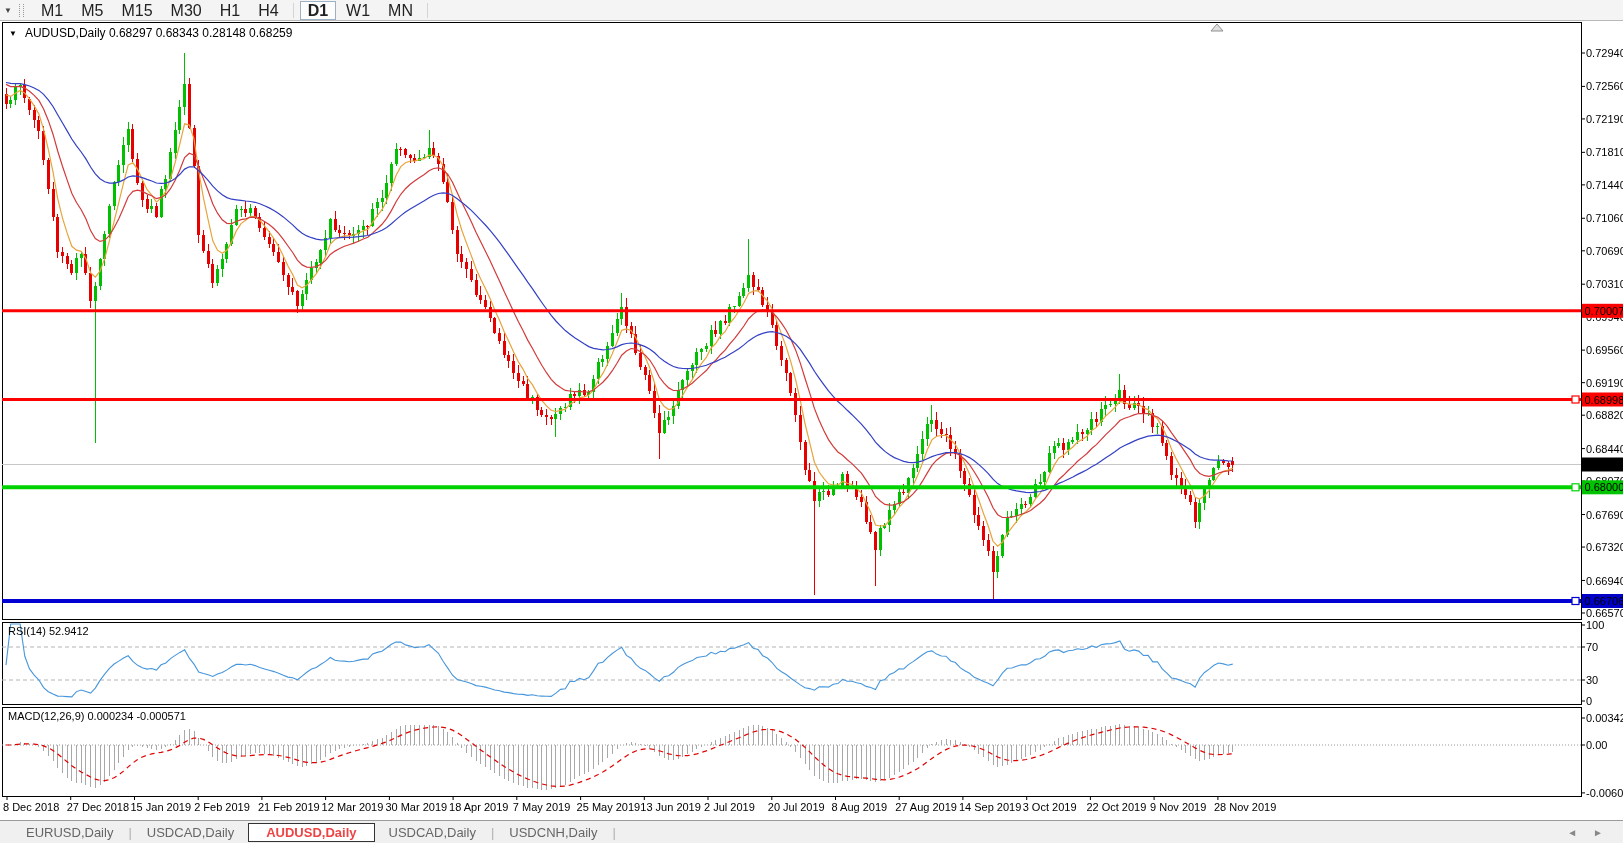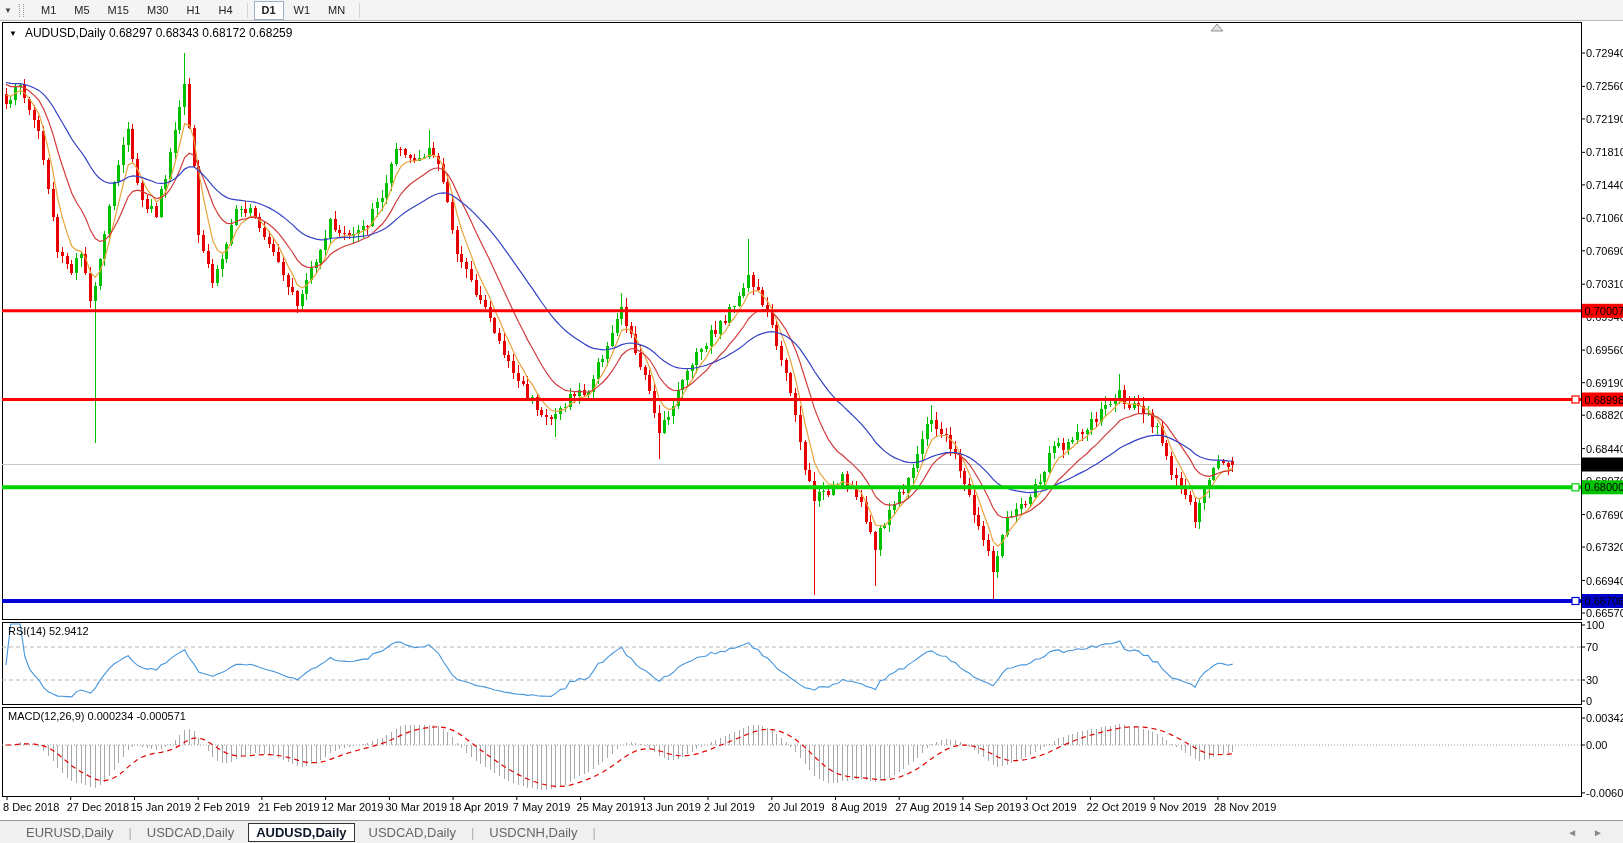--- a/index.html
+++ b/index.html
@@ -6,37 +6,37 @@
   .screen{position:relative;width:1623px;height:843px;background:#fff;overflow:hidden;
           font-family:"Liberation Sans",sans-serif;}
   
   .toolbar{position:absolute;top:0;left:0;width:100%;height:21px;background:#f4f4f4;
            border-bottom:1px solid #b9b9b9;display:flex;align-items:center;z-index:6;
            font-size:11px;color:#222;box-sizing:border-box;}
   .tb-drop{width:16px;text-align:center;font-size:8px;color:#444;border:none;background:transparent;
            font-family:inherit;padding:0;}
   .grip{width:3px;height:13px;border-left:1px dotted #999;border-right:1px dotted #999;margin:0 8px 0 3px;}
   .tf-wrap{display:flex;align-items:center;height:100%;}
-  .tf-btn{padding:2px 7px;margin:0 1px;border:1px solid transparent;font-size:11px;color:#222;
+  .tf-btn{padding:2px 7px;margin:0 1px;border:1px solid transparent;font-size:16px;color:#222;
           background:transparent;font-family:inherit;line-height:13px;}
   .tf-btn.active{background:#fdfdfd;border:1px solid #9db0c4;font-weight:bold;}
   .tf-sep{width:1px;height:15px;background:#d4d4d4;margin:0 5px;}
   
   .chart-title{position:absolute;top:26px;left:9px;z-index:4;font-size:12px;color:#000;
                display:flex;gap:8px;align-items:center;}
   .title-tri{font-size:8px;color:#000;}
   
   svg{position:absolute;top:0;left:0;}
   svg text{font-family:"Liberation Sans",sans-serif;font-size:11px;fill:#000;}
   
   .tabbar{position:absolute;bottom:0;left:0;width:100%;height:23px;background:#f0f0f0;
           border-top:1px solid #9a9a9a;display:flex;align-items:center;z-index:6;
           font-size:13px;color:#666;padding-left:12px;box-sizing:border-box;}
   .tab{padding:16px 14px;white-space:nowrap;}
-  .tab.active{background:#fff;border:1px solid #333;color:#0f172a;font-weight:bold;padding:1px 7px;}
+  .tab.active{background:#fff;border:1px solid #333;color:#ef4444;font-weight:bold;padding:1px 17px;}
   .tab-sep{color:#b0b0b0;margin:0 1px;}
   .tab-scroll{margin-left:auto;margin-right:20px;color:#888;font-size:10px;display:flex;gap:16px;}
 </style>
 </head>
 <body>
 
 <div class="screen">
 
   <div class="toolbar">
     <button class="tb-drop">▼</button>
@@ -51,21 +51,21 @@
         <div class="tf-sep"></div>
         <button class="tf-btn active">D1</button>
         <button class="tf-btn">W1</button>
         <button class="tf-btn">MN</button>
         <div class="tf-sep"></div>
       </div>
   </div>
 
   <div class="chart-title">
     <span class="title-tri">▼</span>
-    <span>AUDUSD,Daily 0.68297 0.68343 0.68172 0.68259</span>
+    <span>AUDUSD,Daily 0.68297 0.68343 0.28148 0.68259</span>
   </div>
 
   <svg id="chart-svg" width="1623" height="843" viewBox="0 0 1623 843">
       <g>
         <rect x="2" y="22" width="1579" height="597" fill="none" stroke="#000" stroke-width="1" shape-rendering="crispEdges"></rect>
         <rect x="2" y="622" width="1579" height="82" fill="none" stroke="#000" stroke-width="1" shape-rendering="crispEdges"></rect>
         <rect x="2" y="707" width="1579" height="89" fill="none" stroke="#000" stroke-width="1" shape-rendering="crispEdges"></rect>
       </g>
       <g>
         <line x1="2" y1="464.5" x2="1581" y2="464.5" stroke="#C8C8C8" stroke-width="1"></line>

